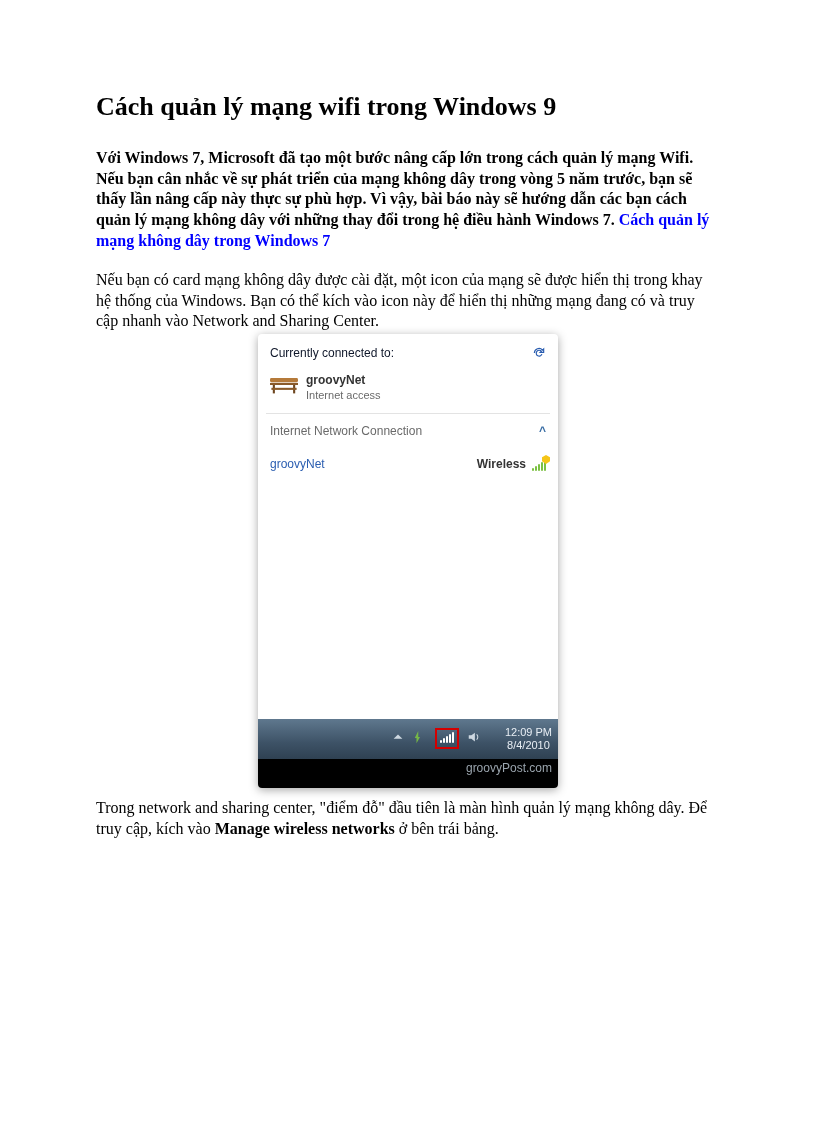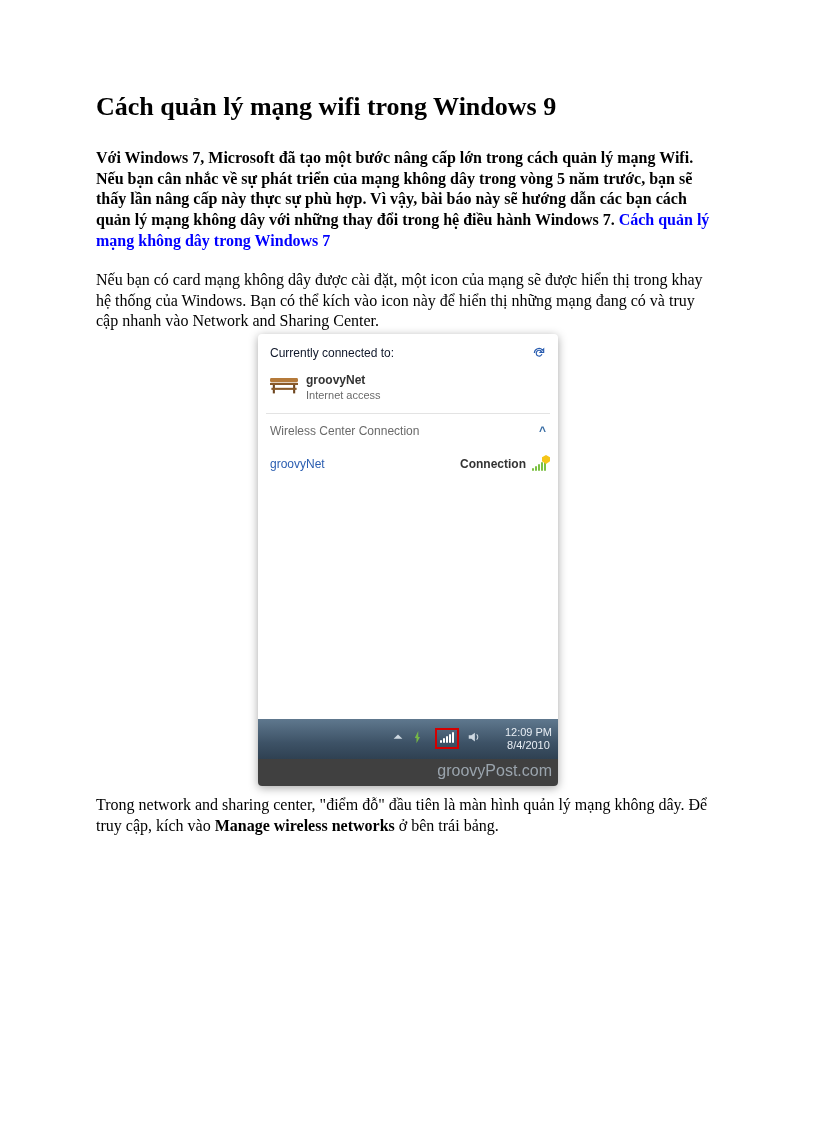--- a/index.html
+++ b/index.html
@@ -104,24 +104,24 @@
   .net-tray-box {
     border: 2px solid #d40000;
     padding: 1px 3px;
     display: flex;
     align-items: center;
   }
   .clock { text-align: center; line-height: 1.15; padding-left: 4px; }
   .watermark {
     text-align: right;
     font-family: Arial, sans-serif;
-    font-size: 16px;
+    font-size: 12px;
     color: #9aa4ad;
-    padding: 2px 6px 4px 0;
-    background: #404040;
+    padding: 2px 6px 12px 0;
+    background: #000000;
   }
   .after-text { margin-top: 4px; }
   .bold { font-weight: bold; text-align: right; }
 </style>
 </head>
 <body>
 
 <h1>Cách quản lý mạng wifi trong Windows 9</h1>
 
 <p class="intro">
@@ -152,28 +152,28 @@
             <rect x="2" y="18" width="36" height="3" fill="#8a5a2a"></rect>
           </svg>
         </span>
         <div class="conn-text">
           <div class="conn-name">groovyNet</div>
           <div class="conn-sub">Internet access</div>
         </div>
       </div>
       <div class="sep"></div>
       <div class="section-row">
-        <span>Wireless Center Connection</span>
+        <span>Internet Network Connection</span>
         <span class="chev">^</span>
       </div>
 
       <div class="net-row">
         <span class="net-name">groovyNet</span>
         <span class="net-right">
-          <span>Connection</span>
+          <span>Wireless</span>
           <span class="sig-bars sig-shield">
             <span class="b1"></span>
               <span class="b2"></span>
               <span class="b3"></span>
               <span class="b4"></span>
               <span class="b5"></span>
           </span>
         </span>
       </div>
 

